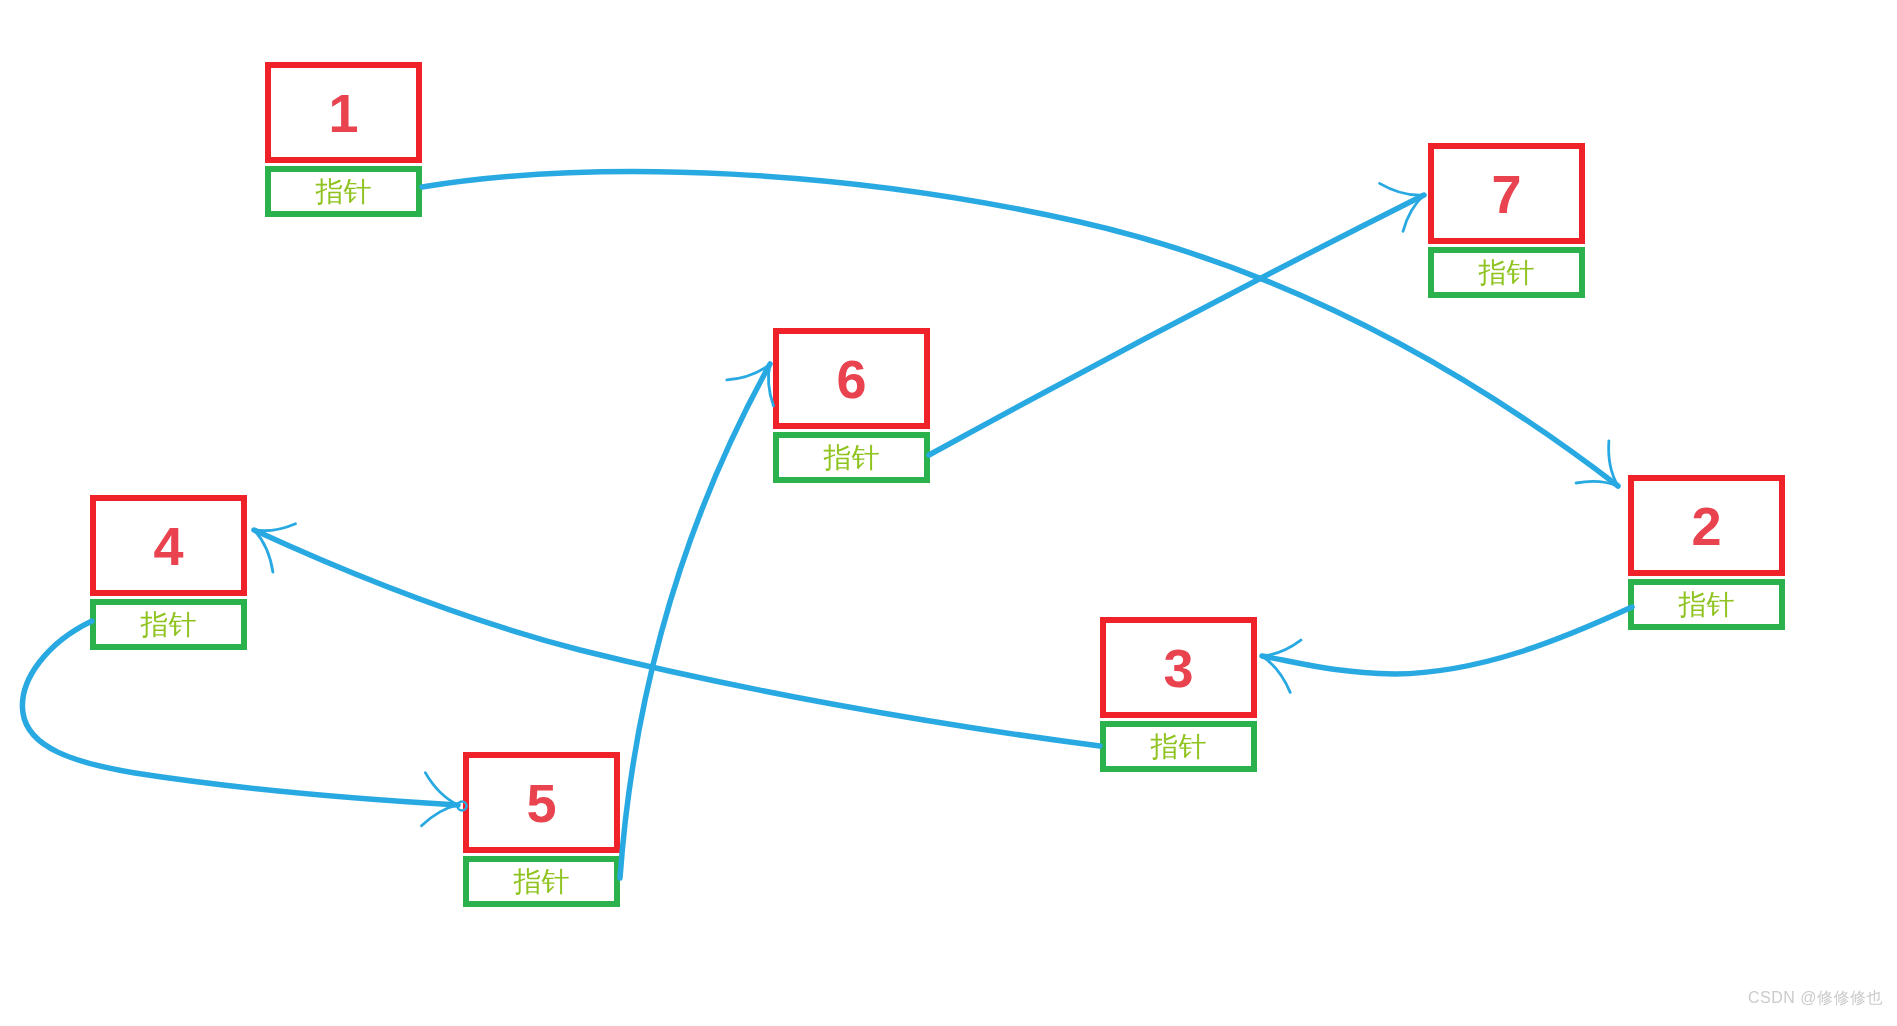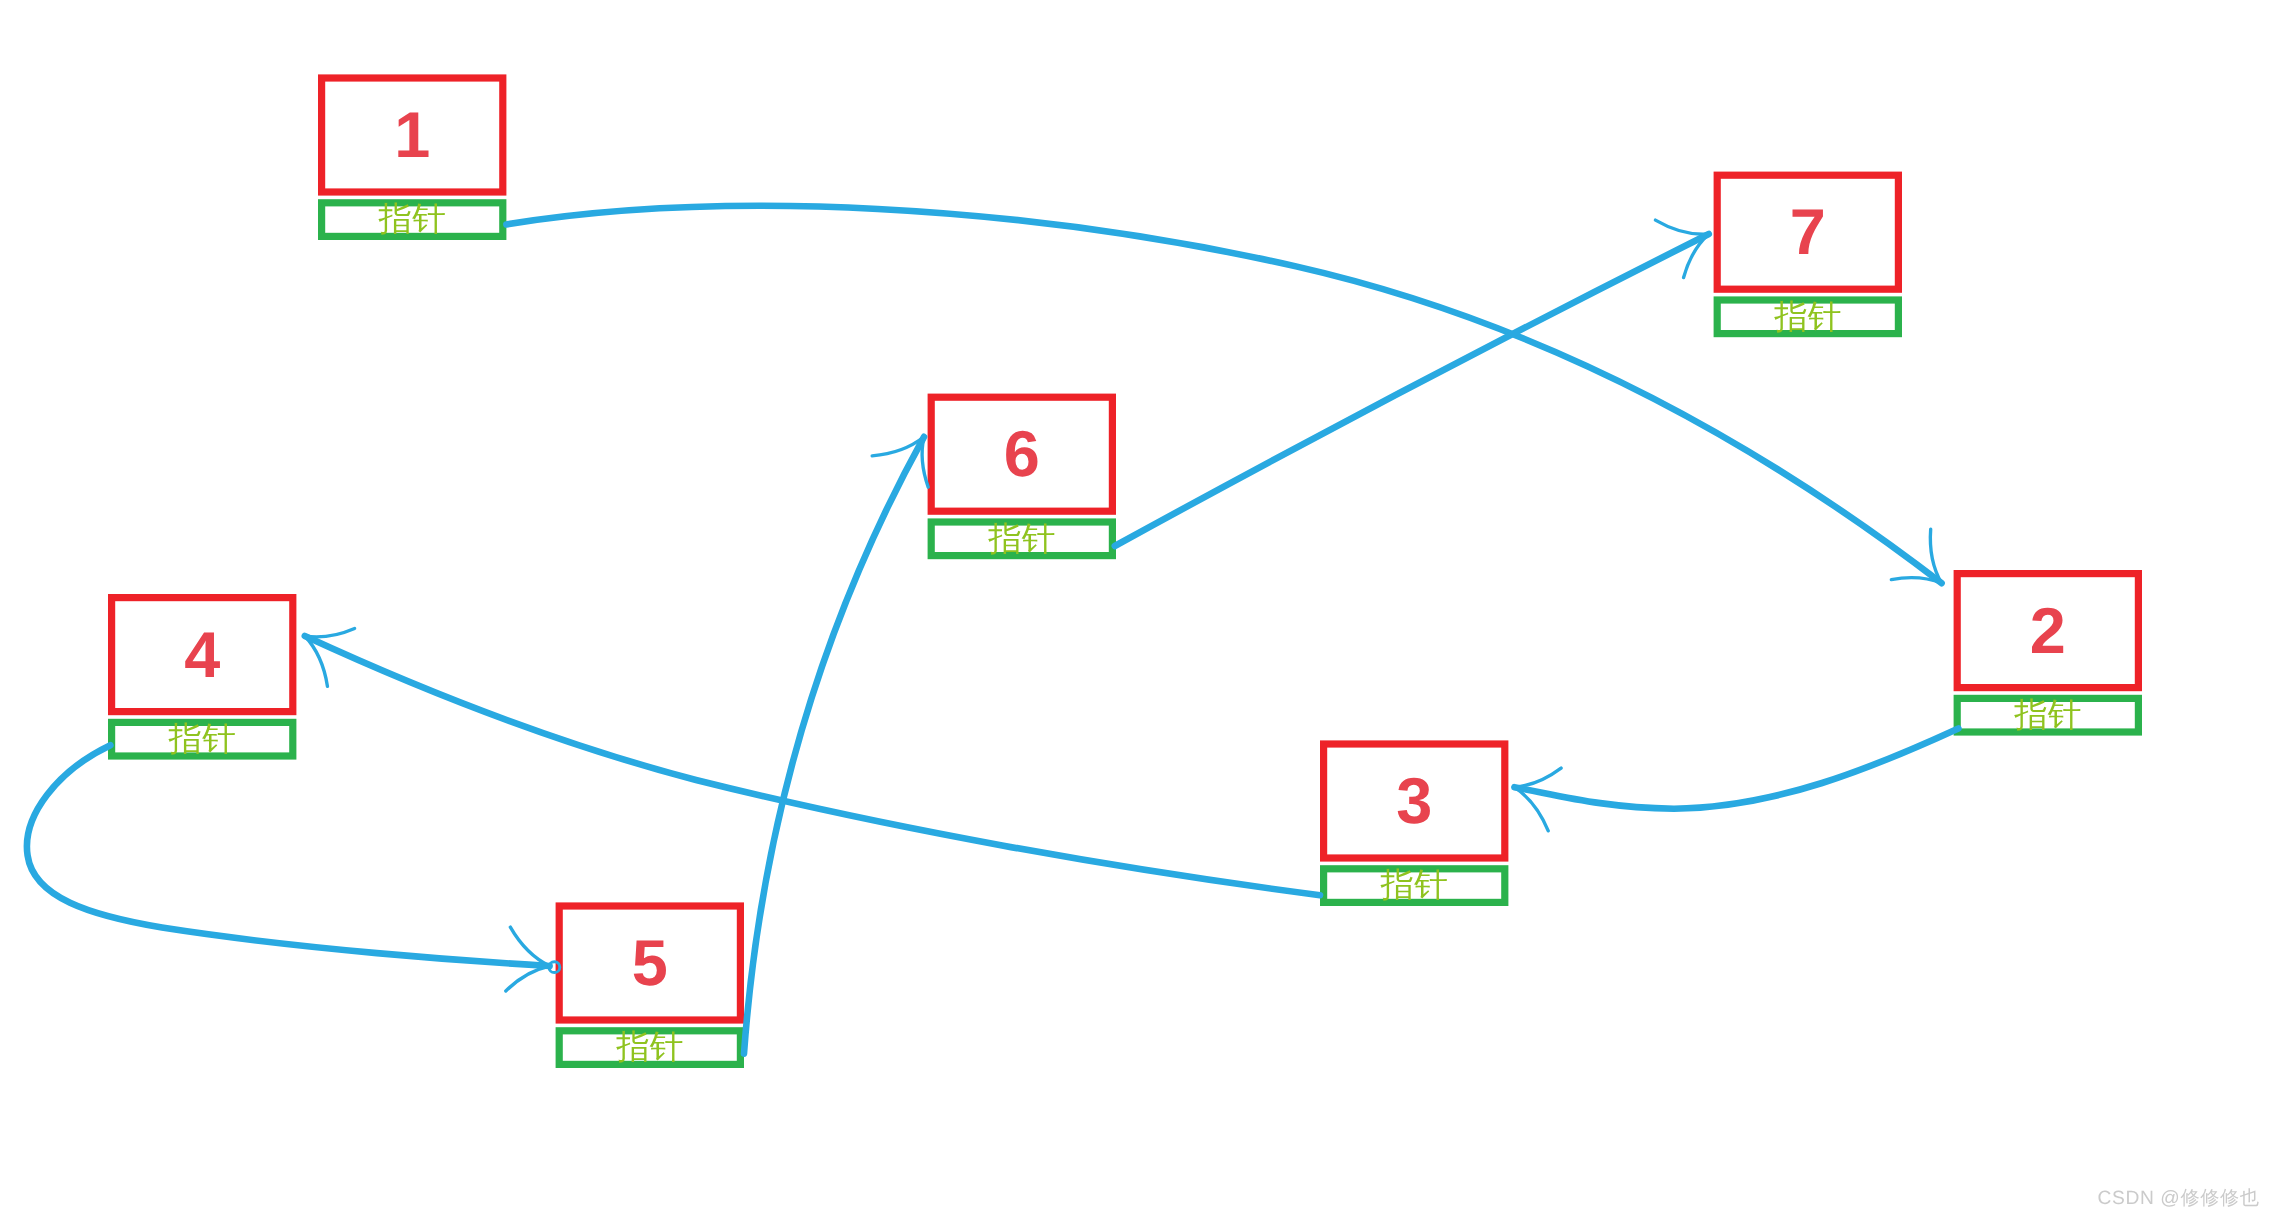--- a/index.html
+++ b/index.html
@@ -40,21 +40,21 @@
   .value-box .value {
     font-size: 54px;
     font-weight: bold;
     line-height: 1;
     color: var(--numred, #e8434e);
   }
   .pointer-box {
     box-sizing: border-box;
     margin-top: 3px;
     width: 157px;
-    height: 34px;
+    height: 51px;
     border: 6px solid var(--green, #2bb24c);
     background: #ffffff;
     display: flex;
     align-items: center;
     justify-content: center;
   }
   .pointer-box .ptr {
     font-size: 28px;
     line-height: 1;
     color: var(--ptrgreen, #8fc31f);

